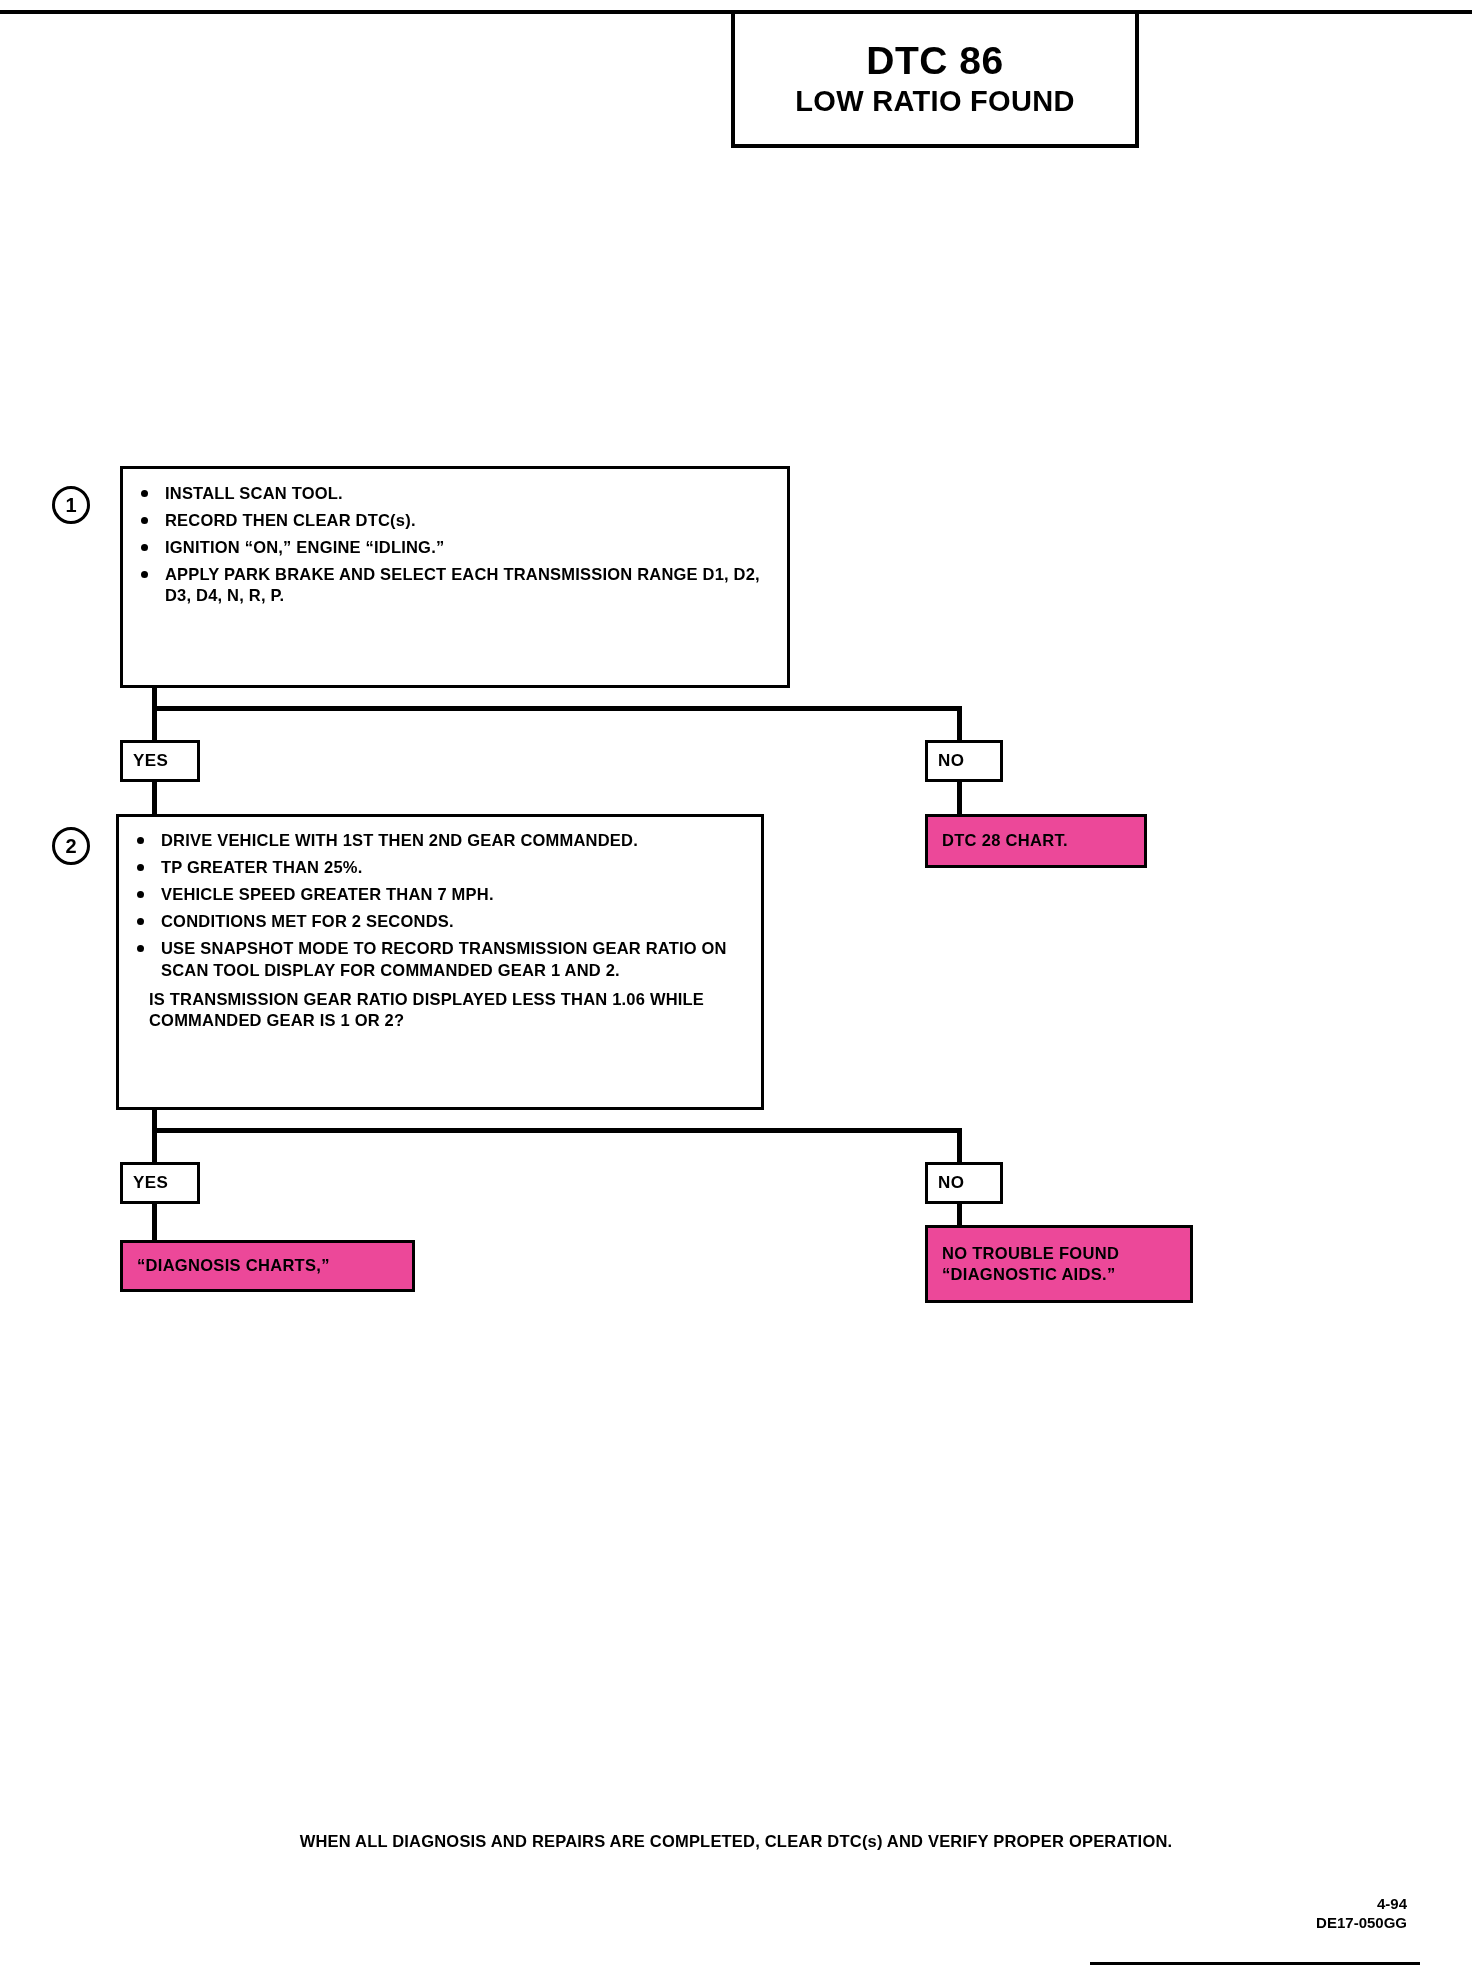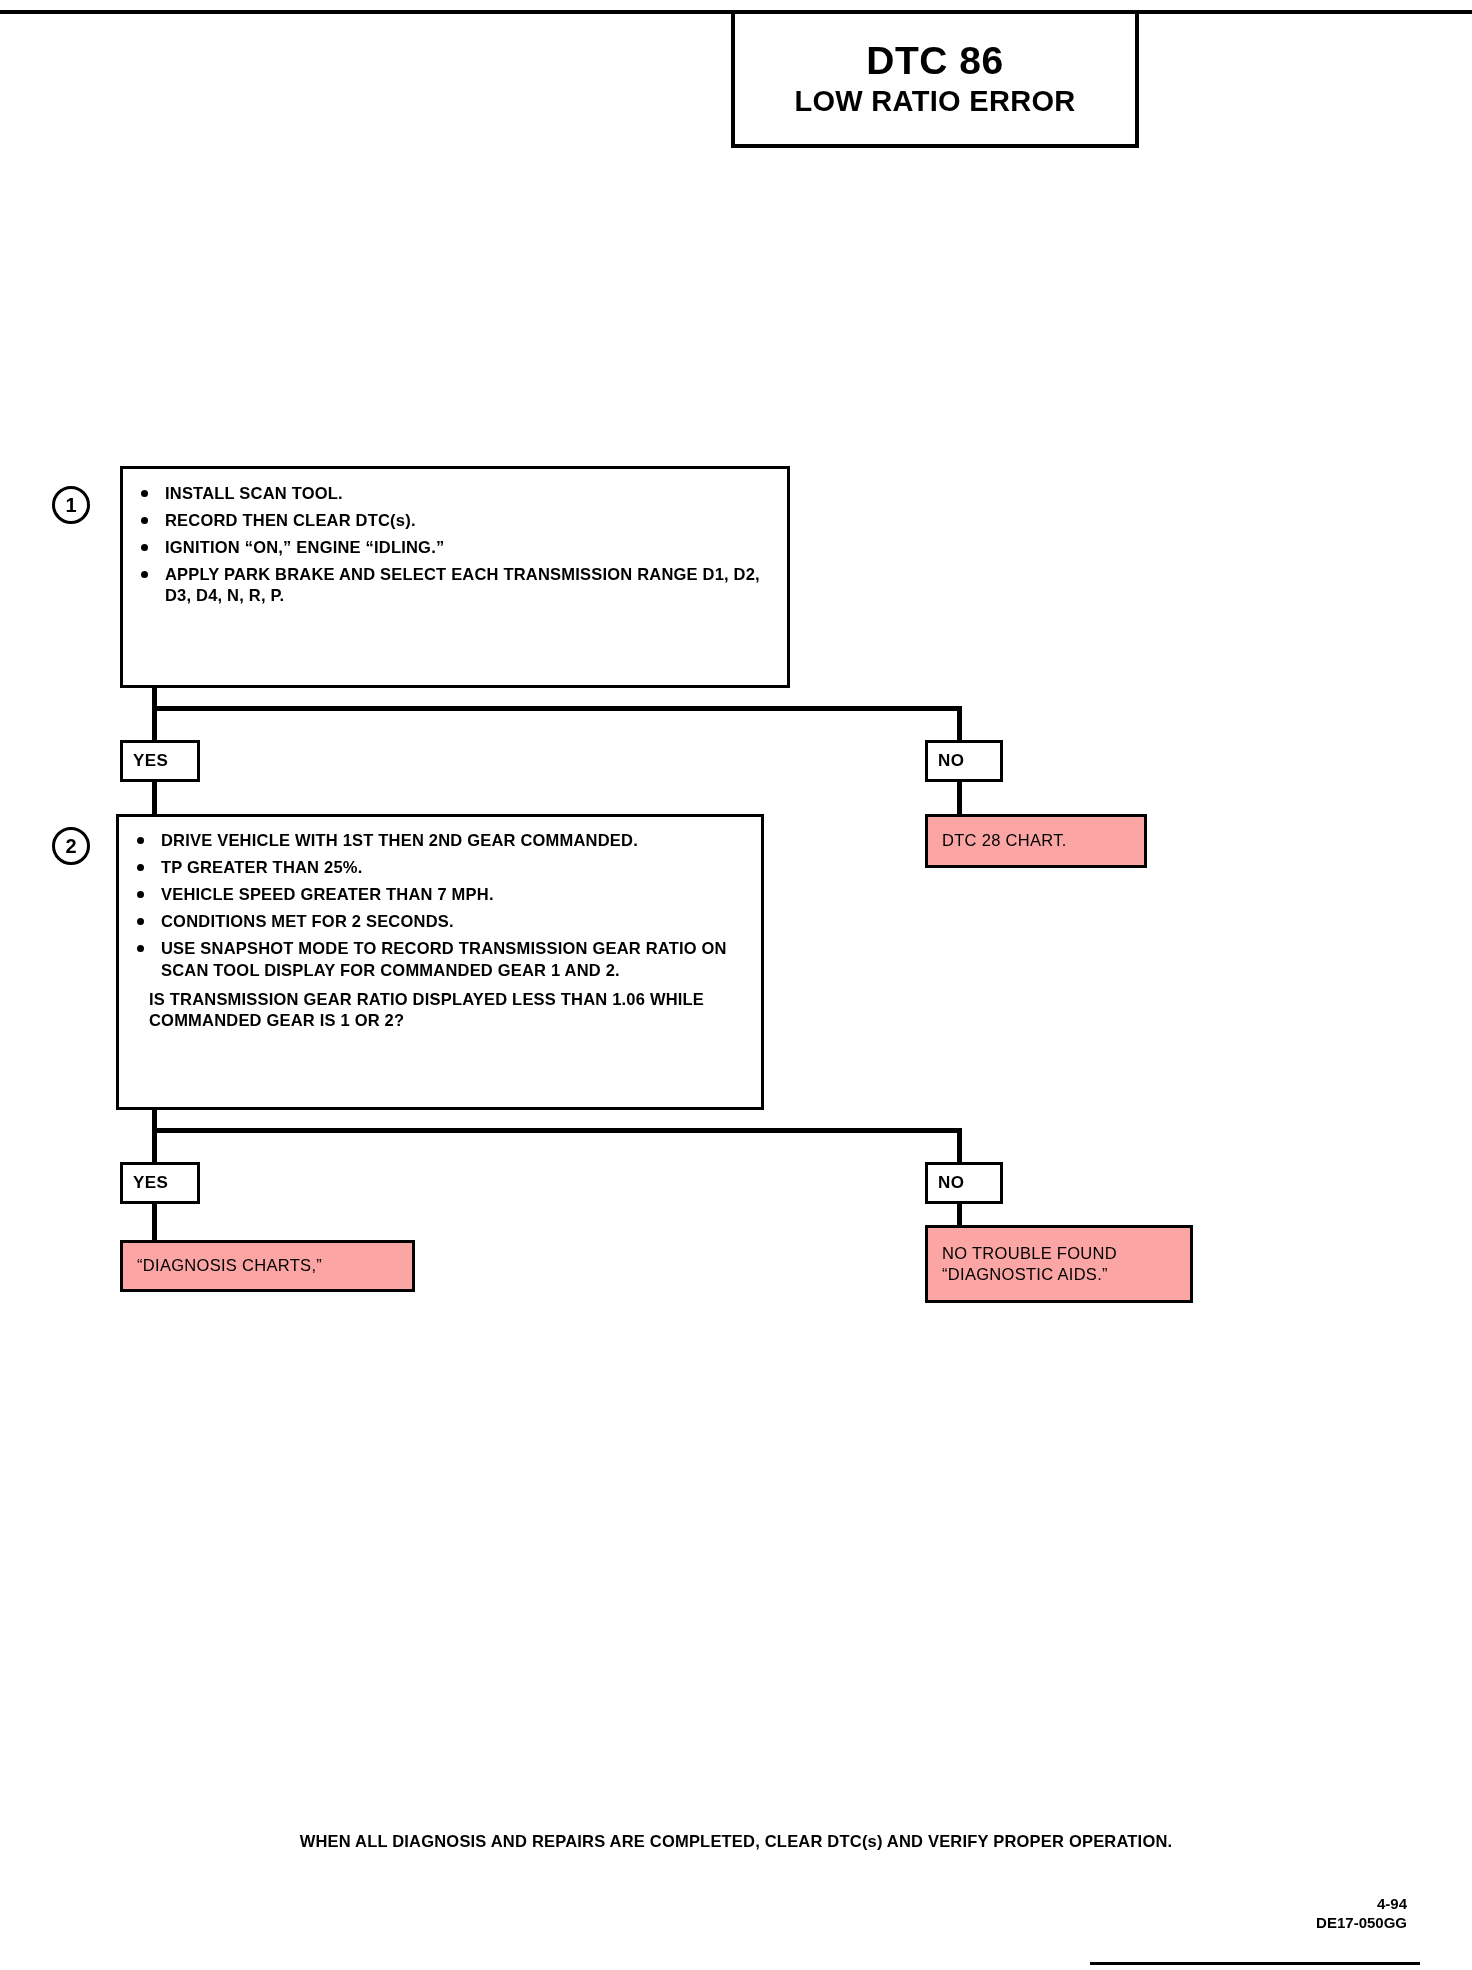--- a/index.html
+++ b/index.html
@@ -120,27 +120,27 @@
     font-weight: bold;
     letter-spacing: 0.4px;
     padding-left: 10px;
   }
 
   
   .result-box {
     position: absolute;
     border: 3px solid #000;
     box-sizing: border-box;
-    background: #fca5a5;
+    background: #ec4899;
     display: flex;
     flex-direction: column;
     align-items: flex-start;
     justify-content: center;
     font-size: 16.5px;
-    font-weight: normal;
+    font-weight: bold;
     letter-spacing: 0.3px;
     line-height: 1.3;
     padding-left: 14px;
   }
 
   
   .vline {
     position: absolute;
     width: 5px;
     background: #000;
@@ -192,21 +192,21 @@
 </style>
 </head>
 <body>
 
 <div id="page">
 
   <div class="edge-top"></div>
 
   <div class="header-box">
     <div class="header-title">DTC 86</div>
-    <div class="header-sub">LOW RATIO ERROR</div>
+    <div class="header-sub">LOW RATIO FOUND</div>
   </div>
 
   <div class="step-num" style="left:52px; top:486px;">
     <span>1</span>
   </div>
 
   <div class="step-box" style="left:120px; top:466px; width:670px; height:222px;">
     <ul class="bullet-list" style="margin:14px 0 0 0;">
       <li>
         <span class="dot"></span>

